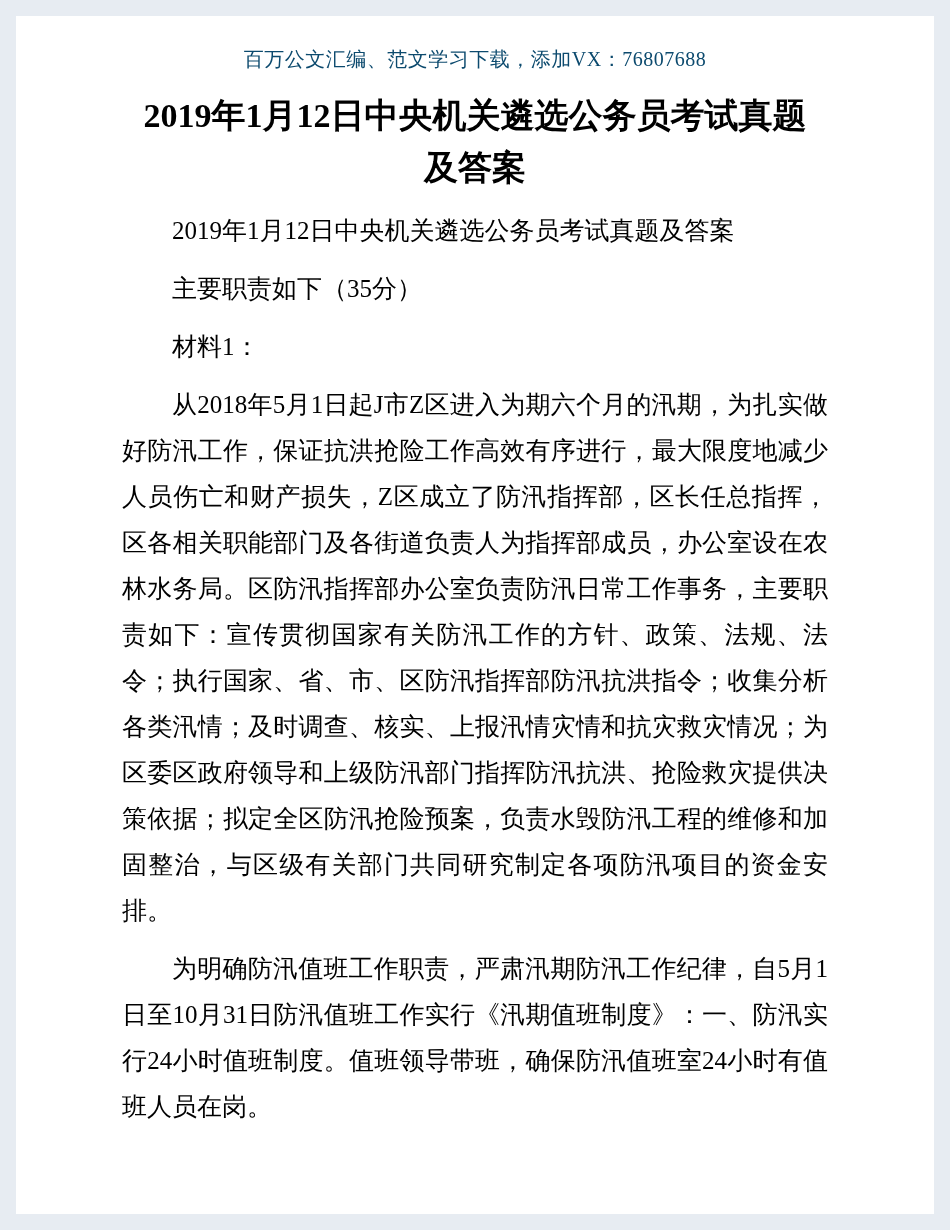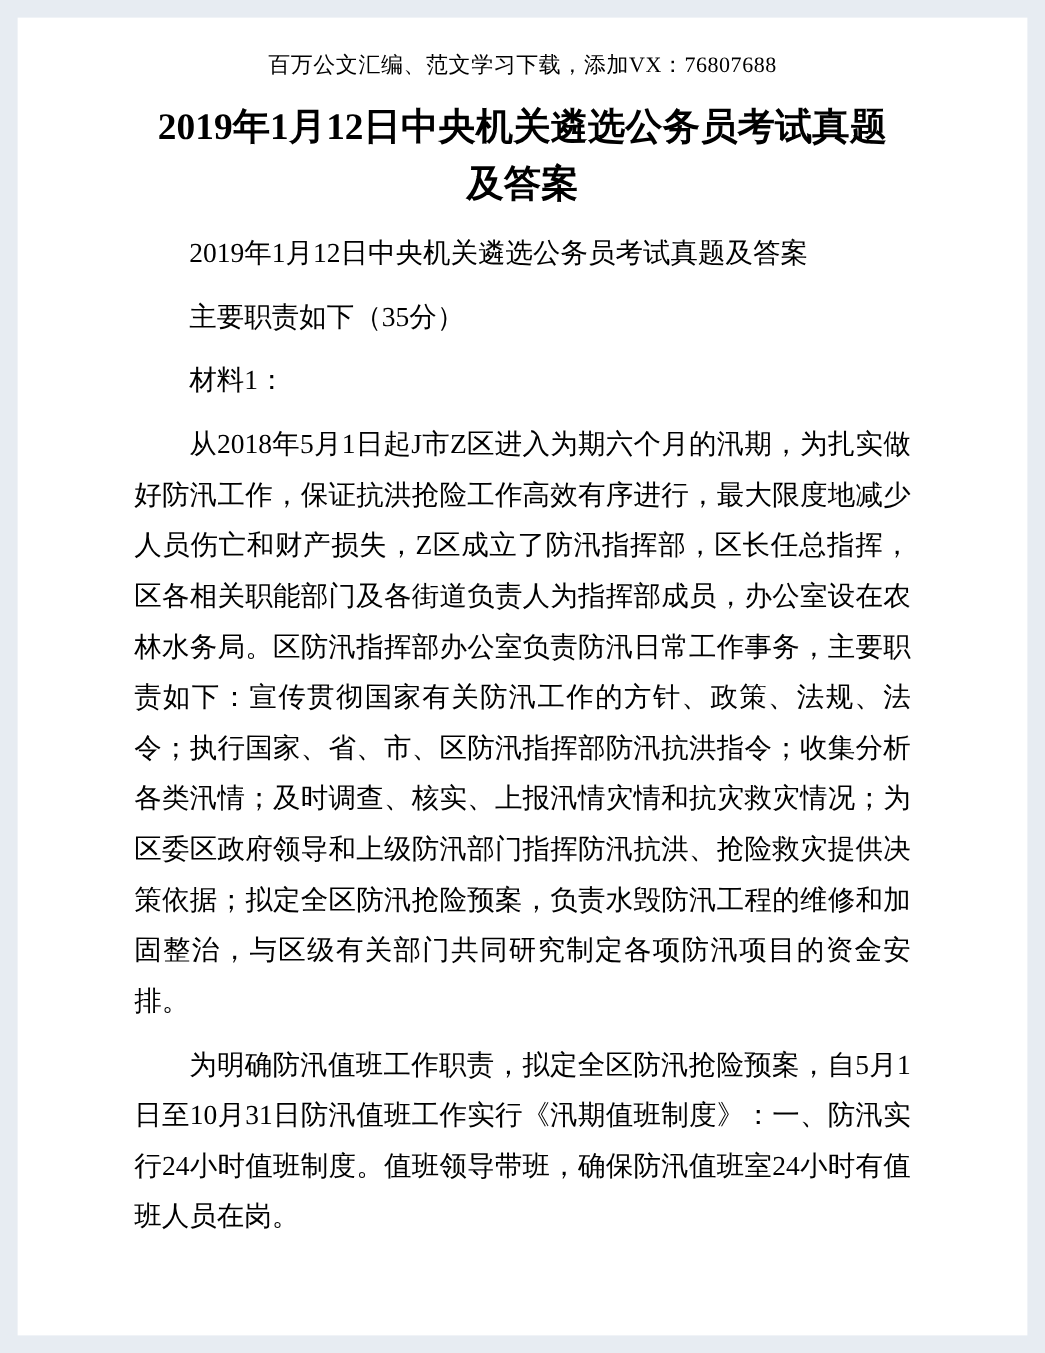--- a/index.html
+++ b/index.html
@@ -26,21 +26,21 @@
       top: 16px;
       left: 16px;
       right: 16px;
       bottom: 16px;
       background: #ffffff;
       box-sizing: border-box;
       padding: 30px 106px 40px 106px;
     }
     .notice {
       text-align: center;
-      color: #000000;
+      color: #0c4a6e;
       font-size: 20px;
       line-height: 26px;
       margin: 0 0 18px 0;
       letter-spacing: 0.5px;
     }
     .title {
       font-size: 34px;
       font-weight: bold;
       text-align: center;
       line-height: 52px;
@@ -64,17 +64,17 @@
 
     <div class="notice">百万公文汇编、范文学习下载，添加VX：76807688</div>
 
     <h1 class="title">2019年1月12日中央机关遴选公务员考试真题及答案</h1>
 
     <div class="body-text">
         <p>2019年1月12日中央机关遴选公务员考试真题及答案</p>
         <p>主要职责如下（35分）</p>
         <p>材料1：</p>
         <p>从2018年5月1日起J市Z区进入为期六个月的汛期，为扎实做好防汛工作，保证抗洪抢险工作高效有序进行，最大限度地减少人员伤亡和财产损失，Z区成立了防汛指挥部，区长任总指挥，区各相关职能部门及各街道负责人为指挥部成员，办公室设在农林水务局。区防汛指挥部办公室负责防汛日常工作事务，主要职责如下：宣传贯彻国家有关防汛工作的方针、政策、法规、法令；执行国家、省、市、区防汛指挥部防汛抗洪指令；收集分析各类汛情；及时调查、核实、上报汛情灾情和抗灾救灾情况；为区委区政府领导和上级防汛部门指挥防汛抗洪、抢险救灾提供决策依据；拟定全区防汛抢险预案，负责水毁防汛工程的维修和加固整治，与区级有关部门共同研究制定各项防汛项目的资金安排。</p>
-        <p>为明确防汛值班工作职责，拟定全区防汛抢险预案，自5月1日至10月31日防汛值班工作实行《汛期值班制度》：一、防汛实行24小时值班制度。值班领导带班，确保防汛值班室24小时有值班人员在岗。</p>
+        <p>为明确防汛值班工作职责，严肃汛期防汛工作纪律，自5月1日至10月31日防汛值班工作实行《汛期值班制度》：一、防汛实行24小时值班制度。值班领导带班，确保防汛值班室24小时有值班人员在岗。</p>
       </div>
 
   </div>
 </div>
 
 </body></html>

